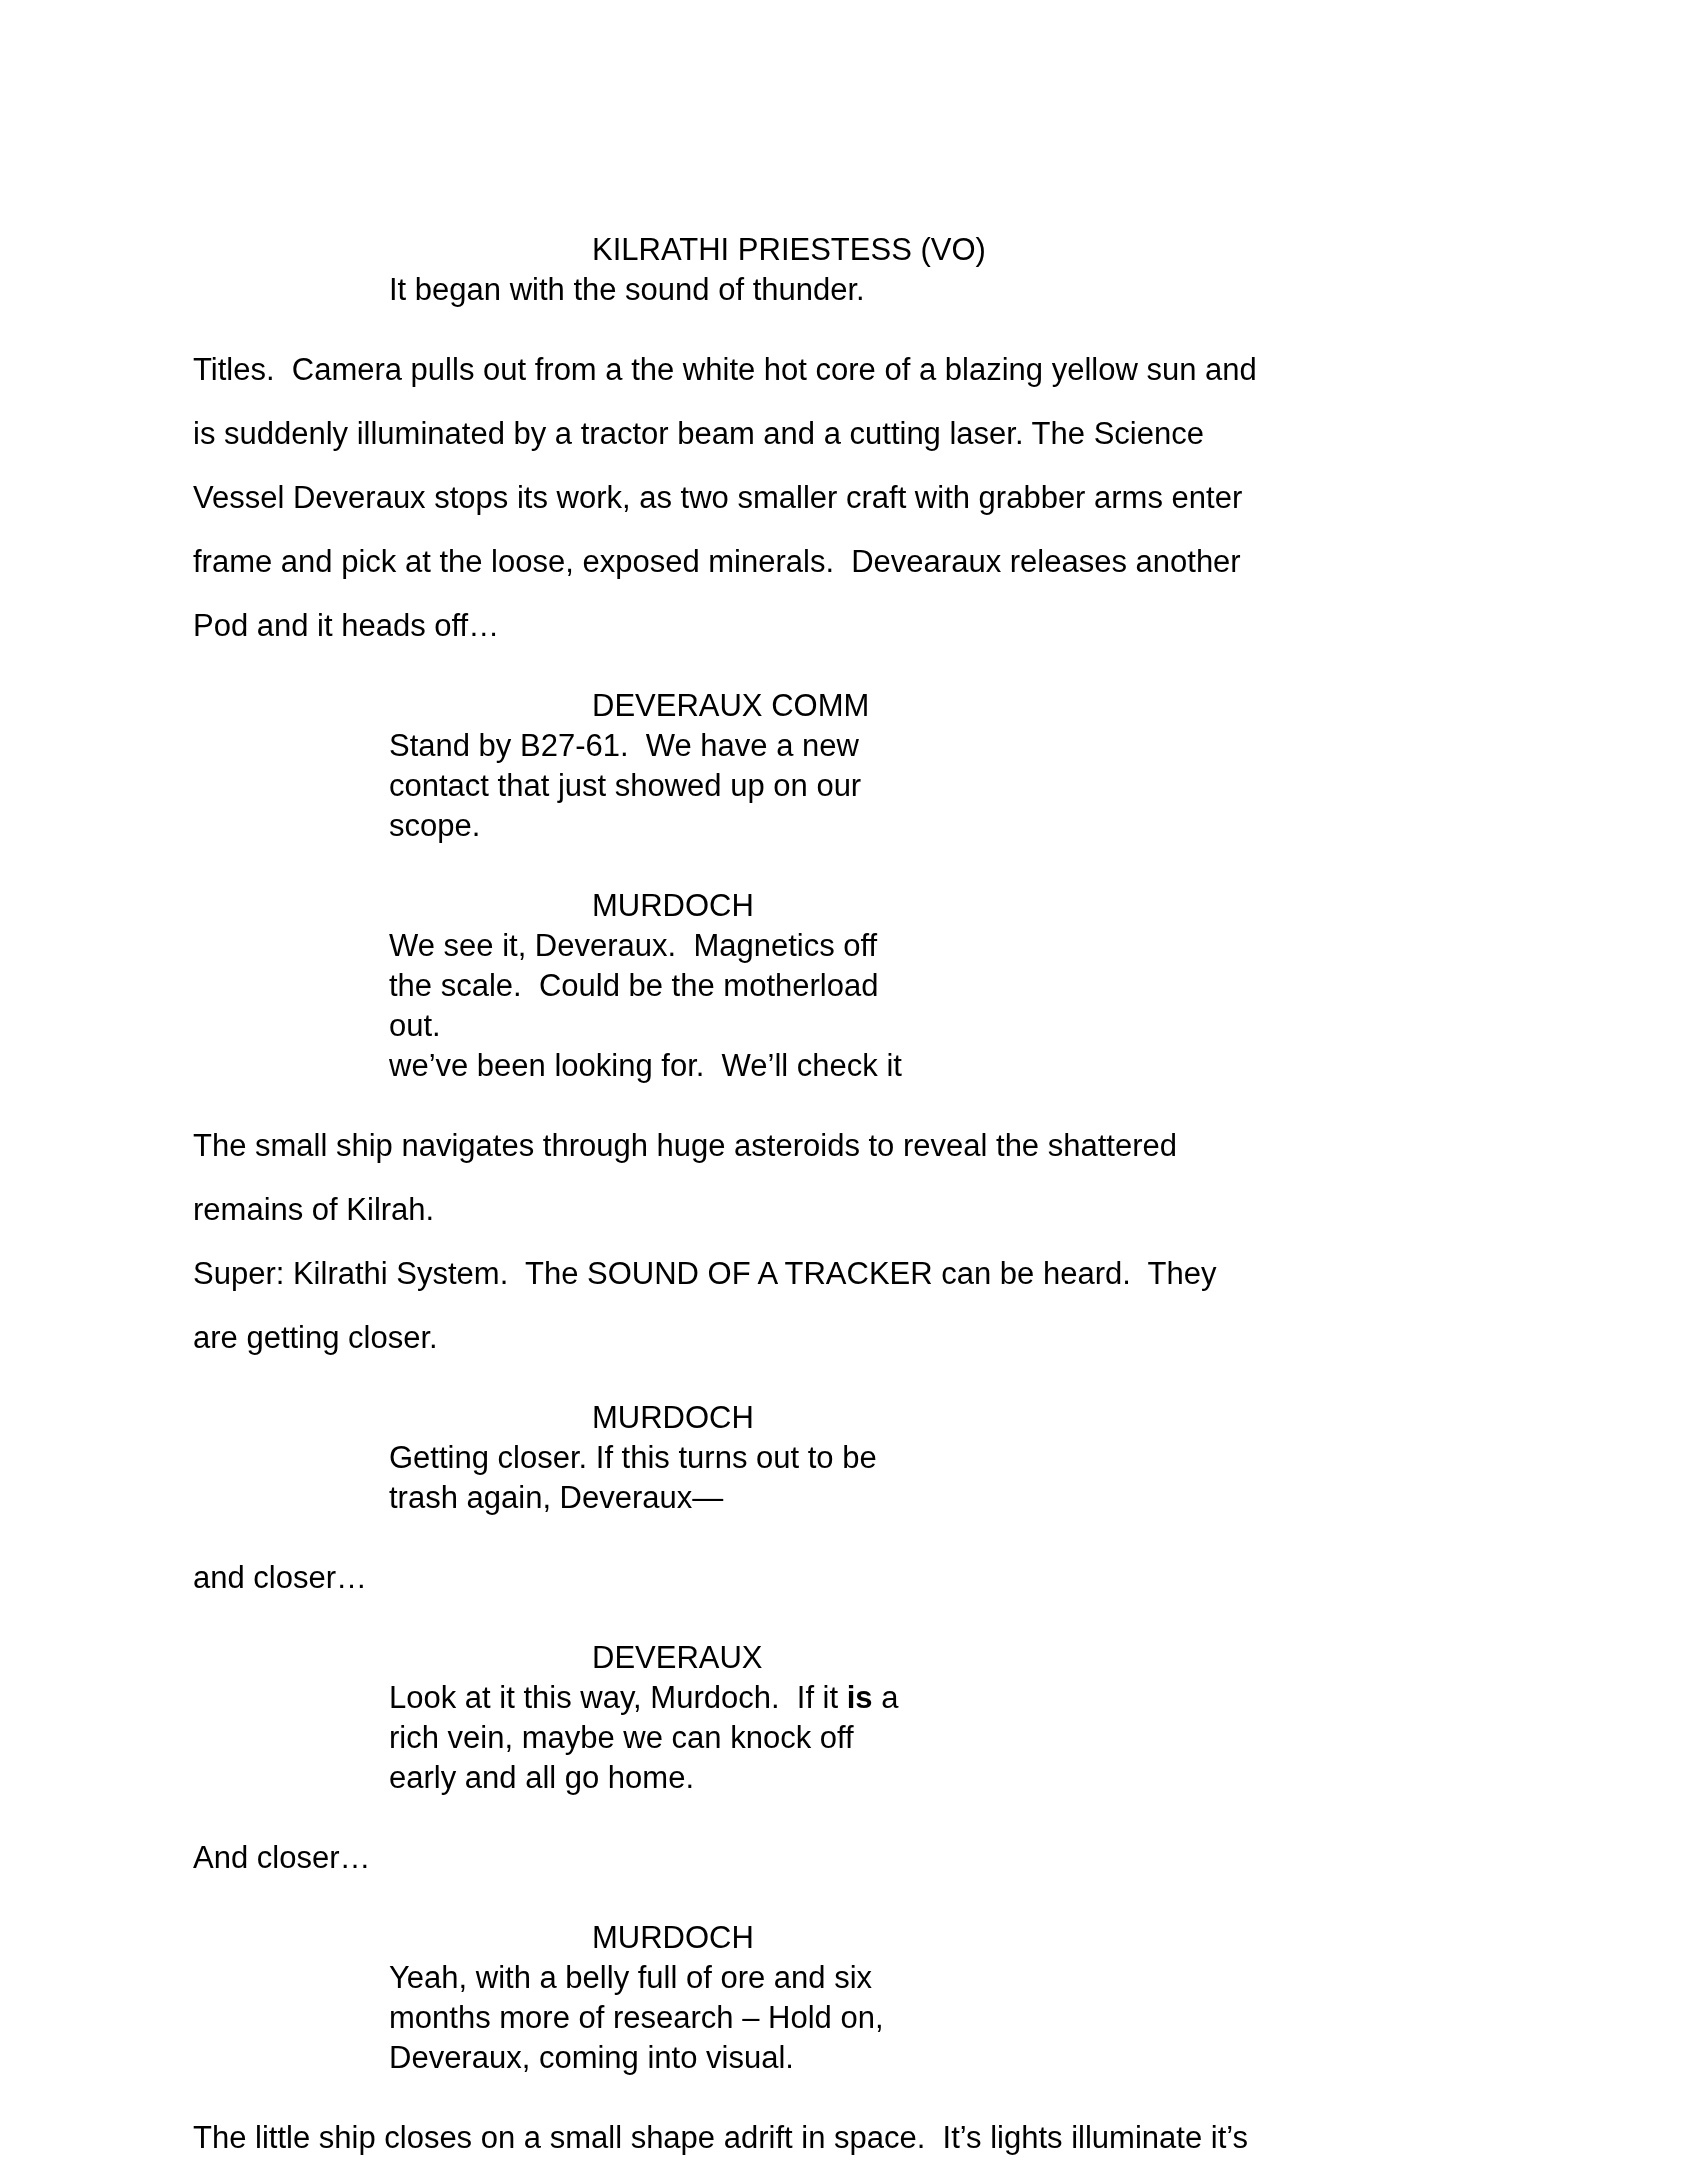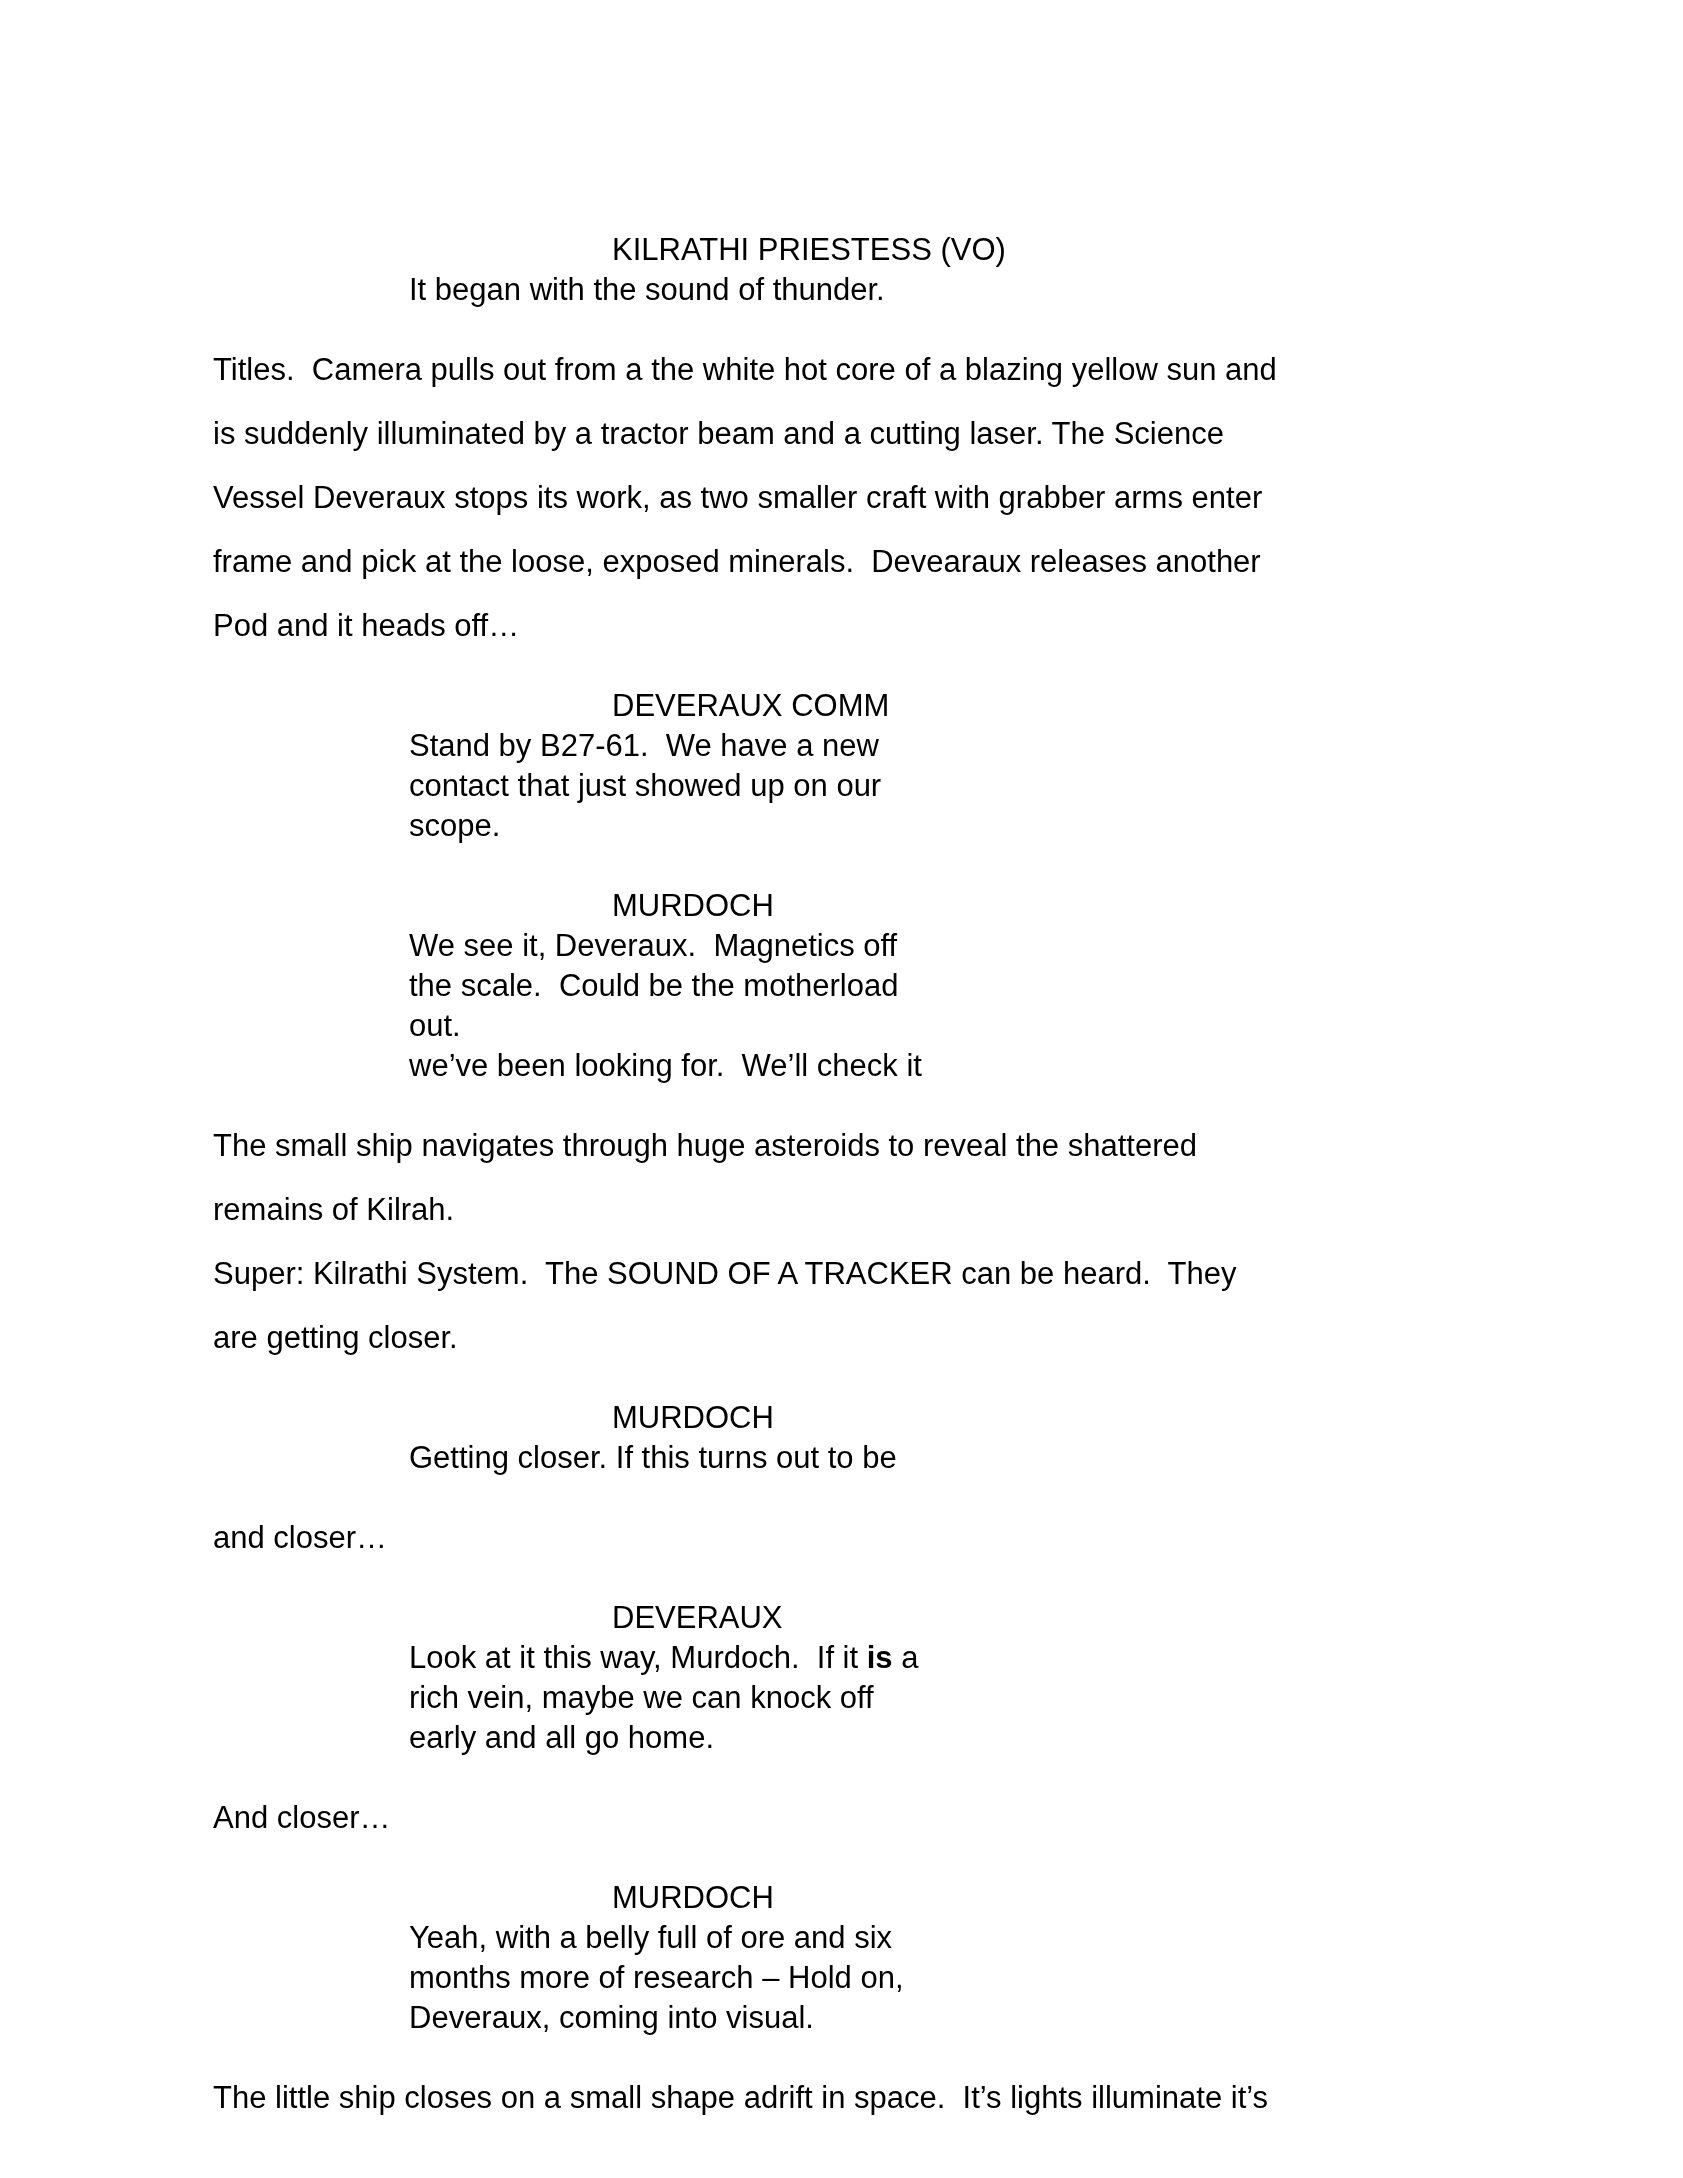--- a/index.html
+++ b/index.html
@@ -23,21 +23,20 @@
   .script {
     position: absolute;
     top: 230px;
     left: 0;
     right: 0;
     font-size: 31px;
     line-height: 40px;
   }
   .block {
     margin-bottom: 40px; 
-    padding-left: 20px;
   }
   .character {
     margin-left: 592px;
     white-space: pre;
   }
   .dialogue-line {
     margin-left: 389px;
     white-space: pre;
   }
   .action-line {
@@ -80,20 +79,21 @@
       </div>
       <div class="block action">
         <div class="action-line">The small ship navigates through huge asteroids to reveal the shattered</div>
         <div class="action-line">remains of Kilrah.</div>
         <div class="action-line">Super: Kilrathi System.  The SOUND OF A TRACKER can be heard.  They</div>
         <div class="action-line">are getting closer.</div>
       </div>
       <div class="block dialogue">
         <div class="character">MURDOCH</div>
         <div class="dialogue-line">Getting closer. If this turns out to be</div>
+        <div class="dialogue-line">trash again, Deveraux—</div>
       </div>
       <div class="block action">
         <div class="action-line">and closer…</div>
       </div>
       <div class="block dialogue">
         <div class="character">DEVERAUX</div>
         <div class="dialogue-line"><span>Look at it this way, Murdoch.  If it </span><span class="bold">is</span><span> a</span></div>
         <div class="dialogue-line">rich vein, maybe we can knock off</div>
         <div class="dialogue-line">early and all go home.</div>
       </div>

